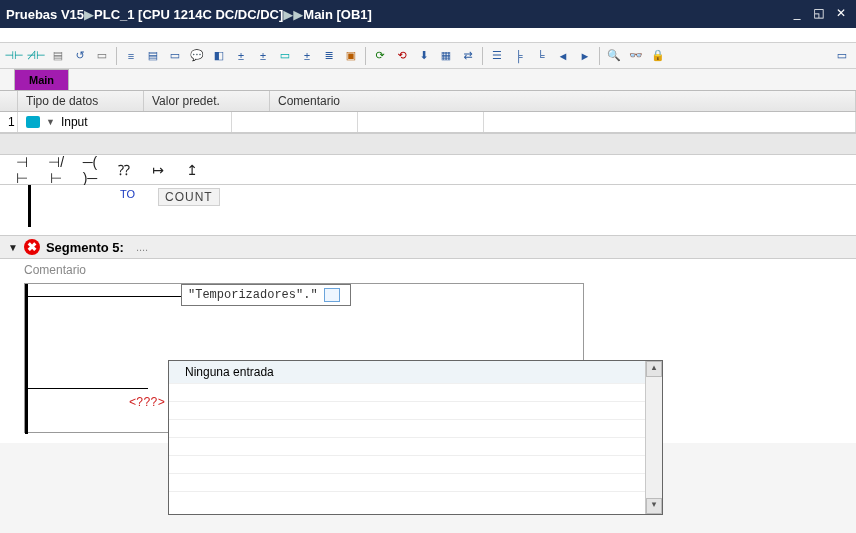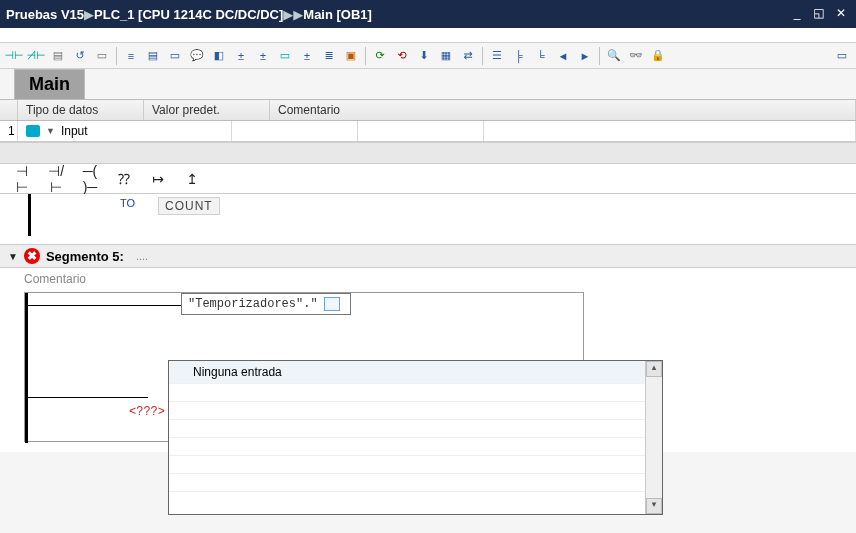--- a/index.html
+++ b/index.html
@@ -23,21 +23,21 @@
   .tbtn.blue   { color: #2a5aa0; }
   .tbtn.green  { color: #087000; }
   .tbtn.orange { color: #b75c00; }
   .tbtn.red    { color: #b00000; }
   .tbtn.gray   { color: #777; }
   .tsep  { width: 1px; height: 18px; background: #c0c0c0; margin: 0 2px; }
   .toolbar .right { margin-left: auto; display: flex; gap: 2px; }
 
   
   .tabstrip { display: flex; align-items: flex-end; background: #f5f5f5; border-bottom: 1px solid #bbb; padding-left: 14px; }
-  .tab { padding: 4px 14px; background: #a3a3a3; border: 1px solid #bbb; border-bottom: none; font-weight: 700; font-size: 18px; }
+  .tab { padding: 4px 14px; background: #a21caf; border: 1px solid #bbb; border-bottom: none; font-weight: 700; font-size: 11px; }
 
   
   .iface-header { display: flex; background: linear-gradient(#f4f4f4,#e6e6e6); border-bottom: 1px solid #bbb; font-size: 12px; color: #333; }
   .iface-header .col { border-right: 1px solid #ccc; padding: 3px 8px; }
   .col-num   { width: 18px; text-align: center; }
   .col-nomb  { width: 214px; }
   .col-tipo  { width: 126px; }
   .col-val   { width: 126px; }
   .col-com   { flex: 1; }
   .iface-row { display: flex; background: #fff; border-bottom: 1px solid #ccc; font-size: 12px; }
@@ -78,21 +78,21 @@
   .tagbox .row1 { display: flex; align-items: center; gap: 6px; }
   .tagbox .tagtext { font-family: "Courier New", monospace; color: #333; font-size: 12px; }
   .tagbox .listbtn { width: 16px; height: 14px; border: 1px solid #6aa4db; background: #eef6ff; display: inline-block; }
   .tagbox .cursor { display: inline-block; width: 16px; height: 18px; background: #0078d7; border: 1px solid #004a90; vertical-align: middle; }
 
   .placeholder { position: absolute; left: 104px; top: 112px; color: #d02020; font-size: 12px; font-family: "Courier New", monospace; }
 
   
   .dropdown { position: absolute; left: 168px; top: 360px; width: 495px; height: 155px; border: 1px solid #666; background: #fff; display: flex; }
   .dropdown .list { flex: 1; overflow: hidden; }
-  .dropdown .list .item { padding: 4px 24px; font-size: 12px; background: #eef4f8; border-bottom: 1px solid #f0f0f0; }
+  .dropdown .list .item { padding: 4px 16px; font-size: 12px; background: #eef4f8; border-bottom: 1px solid #f0f0f0; }
   .dropdown .list .blank { height: 18px; border-bottom: 1px solid #eeeeee; }
   .dropdown .scrollbar { width: 17px; background: #f0f0f0; border-left: 1px solid #c8c8c8; display: flex; flex-direction: column; justify-content: space-between; }
   .dropdown .scrollbar .arr { height: 16px; text-align: center; font-size: 9px; color: #555; background: #e4e4e4; border: 1px solid #bbb; }
 </style>
 </head>
 <body>
 
 <div class="titlebar">
   <div class="crumbs">
     <span>Pruebas V15</span>

